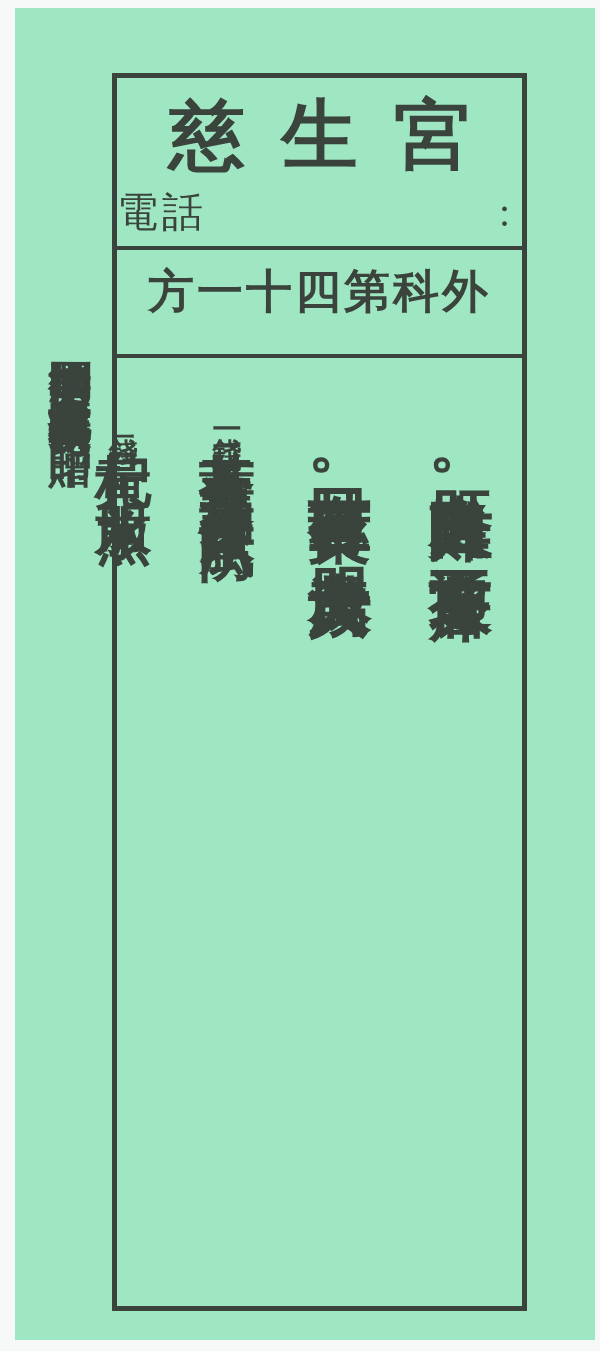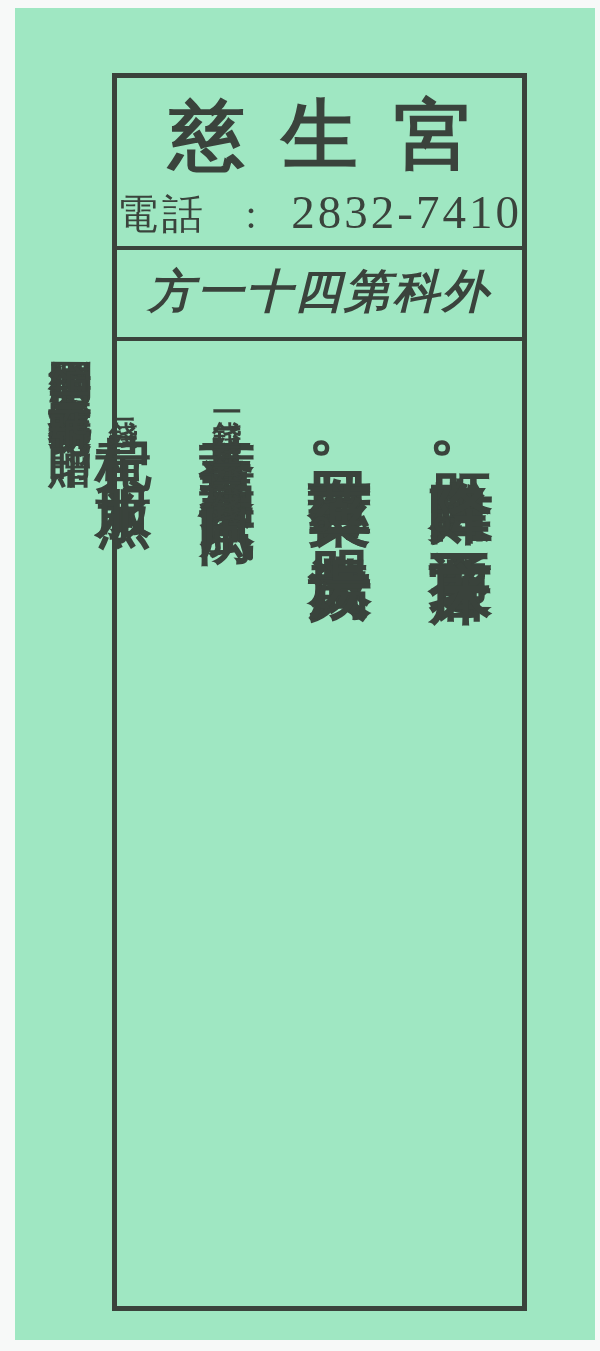--- a/index.html
+++ b/index.html
@@ -45,27 +45,26 @@
     align-items: baseline;
     margin-top: 2px;
     font-size: 47px;
     line-height: 52px;
   }
   .phone-label { font-size: 41px; letter-spacing: 4px; }
   .phone-colon { margin: 0 12px 0 16px; font-size: 40px; }
   .phone-number { letter-spacing: 3px; }
   .subject-row {
     border-bottom: 4px solid #3a433c;
-    height: 91px;
+    height: 108px;
     line-height: 84px;
     text-align: center;
     font-size: 46px;
     letter-spacing: 3px;
     font-weight: 600;
-    font-style: italic;
   }
   .content {
     flex: 1;
     writing-mode: vertical-rl;
     text-orientation: upright;
     padding: 0 16px 0 8px;
   }
   .pcol { }
   .pcol + .pcol { margin-block-start: 28px; }
   .verse-col {
@@ -114,21 +113,20 @@
 
     <div class="title-row">
       <div class="temple-title">
         <span>慈</span>
         <span>生</span>
         <span>宮</span>
       </div>
       <div class="phone-row">
         <span class="phone-label">電話</span>
         <span class="phone-colon">:</span>
-        <span class="phone-number">2832-7410</span>
       </div>
     </div>
 
     <div class="subject-row">
       <span>方一十四第科外</span>
     </div>
 
     <div class="content">
 
       <div class="pcol verse-col">肝火自難降。通宵不著床。</div>

